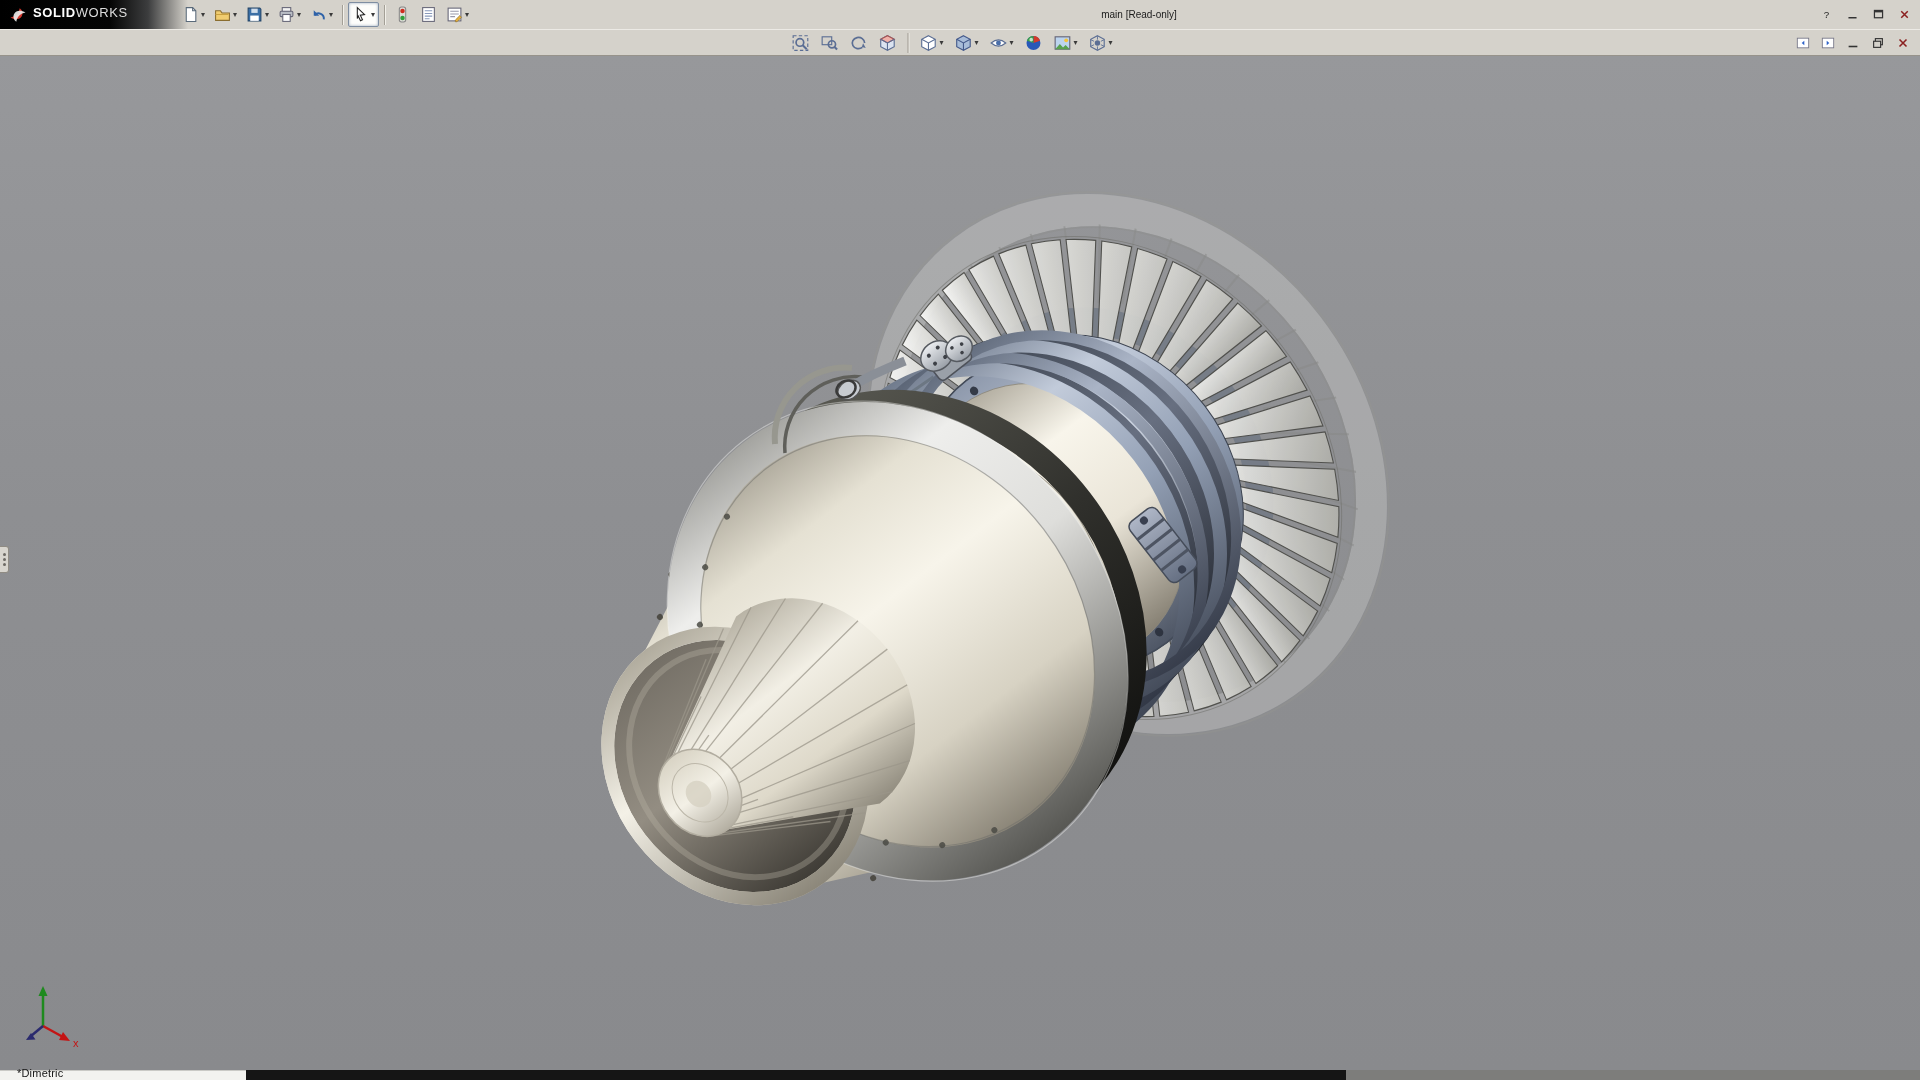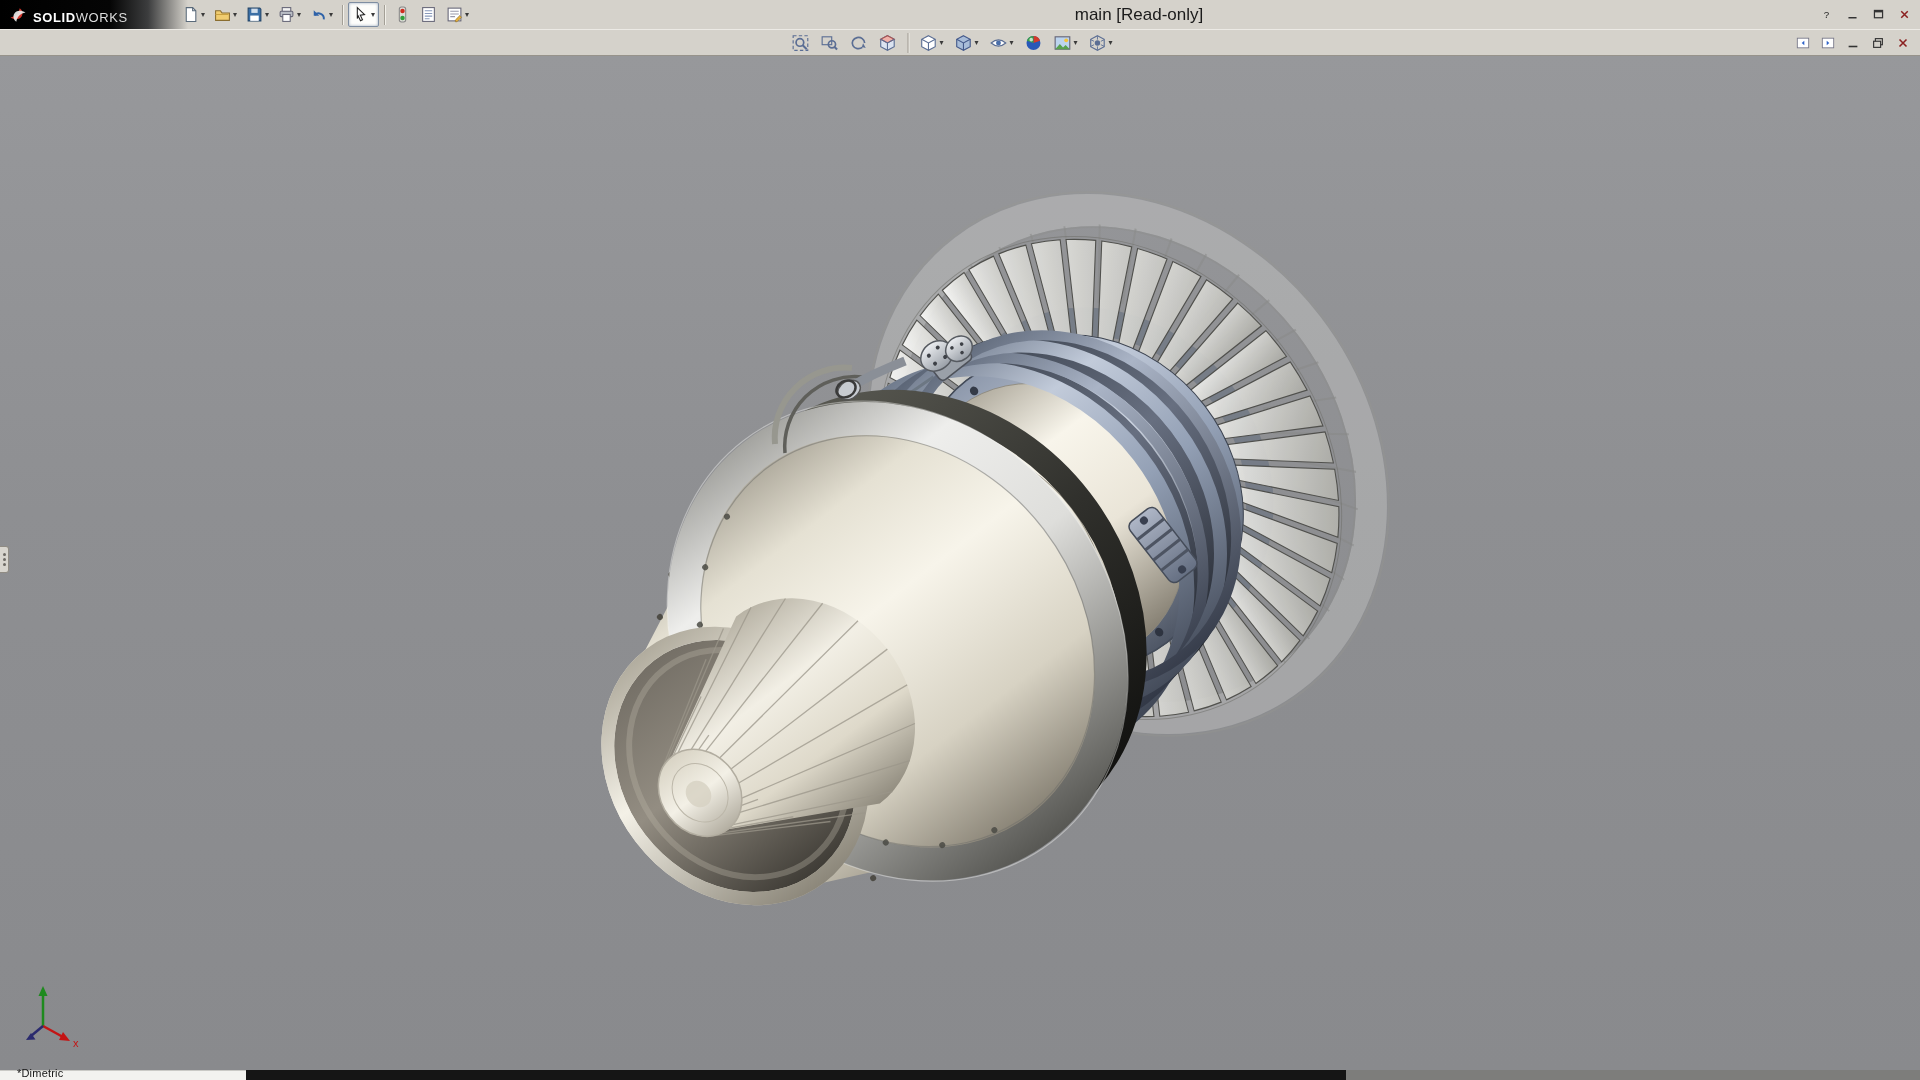--- a/index.html
+++ b/index.html
@@ -2,35 +2,35 @@
 <html><head>
 <meta charset="utf-8">
 <style>
   *{margin:0;padding:0;box-sizing:border-box}
   html,body{width:1920px;height:1080px;overflow:hidden;font-family:"Liberation Sans",sans-serif;background:#444}
   #app{position:relative;width:1920px;height:1080px;background:#8f9093;overflow:hidden}
 
   .titlebar{position:absolute;top:0;left:0;right:0;height:29px;z-index:10;
     background:linear-gradient(90deg,#000 0,#050505 110px,#3c3d3e 148px,#d5d2cb 188px,#d5d2cb 100%);
     display:flex;align-items:center}
-  .brand{display:flex;align-items:flex-end;gap:5px;padding:0 8px;width:178px;flex:0 0 auto}
+  .brand{display:flex;align-items:flex-start;gap:5px;padding:0 8px;width:178px;flex:0 0 auto}
   .brand-text{color:#fff;font-size:13px;letter-spacing:.6px;white-space:nowrap}
   .brand-text b{font-weight:bold}
   .brand-text span{font-weight:normal;color:#ddd}
 
   .tbar{display:flex;align-items:center;gap:1px;height:29px}
   .tbtn{display:flex;align-items:center;height:25px;padding:2px 3px;border:1px solid transparent;border-radius:2px}
   .tbtn.active{background:#fdfdfb;border-color:#7e8da1;box-shadow:inset 0 0 3px #9aa8ba}
   .tbtn svg{display:block}
   .ticon svg{width:17px;height:17px}
   .dd{font-size:8px;color:#3a3a3a;margin-left:2px;line-height:1}
   .tsep{width:1px;height:20px;background:#a39f96;box-shadow:1px 0 0 #f2f0ea;margin:0 4px}
 
   .win-title{position:absolute;left:1139px;top:0;transform:translateX(-50%);height:29px;line-height:29px;
-    font-size:17px;color:#1b1b1b;white-space:nowrap}
+    font-size:10px;color:#1b1b1b;white-space:nowrap}
   .winctrls{position:absolute;right:5px;top:0;height:29px;display:flex;align-items:center;gap:5px}
   .wbtn{width:21px;height:19px;display:flex;align-items:center;justify-content:center}
   .wbtn svg{width:13px;height:13px;display:block}
 
   .row2{position:absolute;top:29px;left:0;right:0;height:27px;background:#d5d2cb;
     border-top:1px solid #eceae5;border-bottom:1px solid #97938b;z-index:8}
   .viewbar{position:absolute;left:952px;top:29px;transform:translateX(-50%);height:27px;
     display:flex;align-items:center;gap:3px;z-index:9}
   .viewbar .ticon svg{width:18px;height:18px}
   .docctrls{position:absolute;right:7px;top:29px;height:27px;display:flex;align-items:center;gap:4px;z-index:9}

